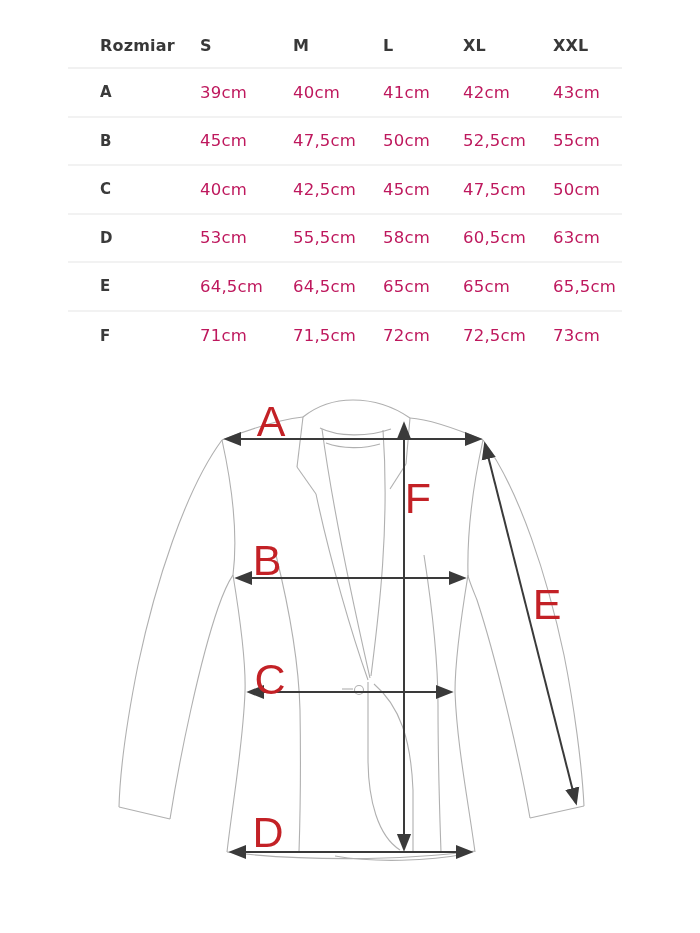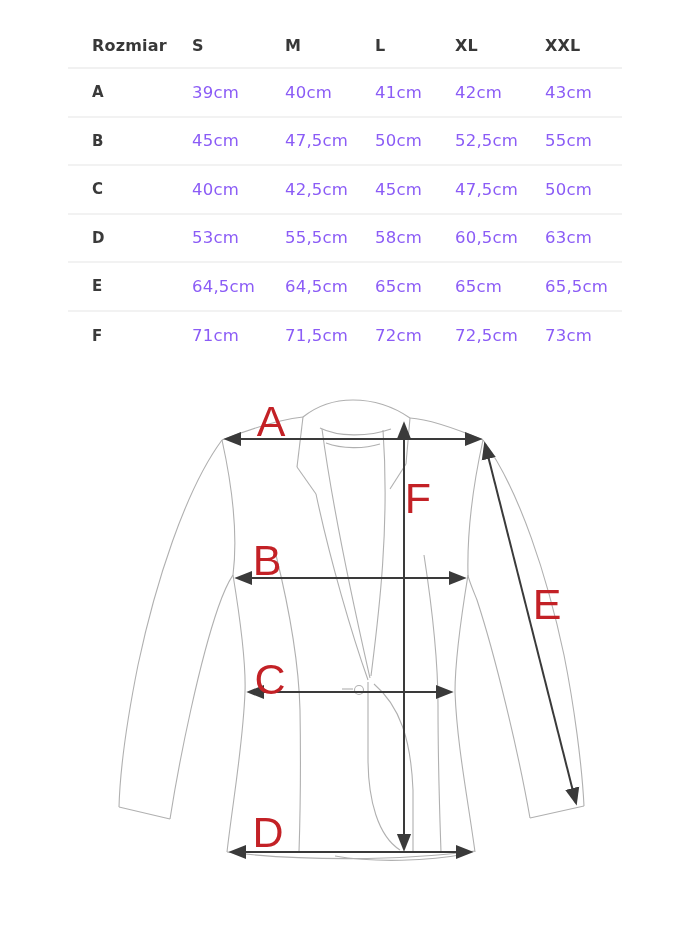--- a/index.html
+++ b/index.html
@@ -22,29 +22,29 @@
   }
   .thead{
     height:45px;
     border-bottom:2px solid #f1f1f1;
   }
   .trow{
     height:48.5px;
     border-bottom:2px solid #f2f2f2;
   }
   .trow:last-child{border-bottom:none;}
-  .cell{white-space:nowrap;}
+  .cell{white-space:nowrap;margin-left:8px;}
   .col-header,.corner-header{
     font-weight:bold;font-size:16px;color:#383838;letter-spacing:.2px;
   }
   .row-label{
     font-weight:bold;font-size:15px;color:#3a3a3a;
   }
   .value{
-    font-size:16.5px;color:#8b5cf6;letter-spacing:.2px;
+    font-size:16.5px;color:#be185d;letter-spacing:.2px;
   }
   
   .diagram-svg{position:absolute;left:0;top:0;}
   .jacket-line{stroke:#b0b0b0;stroke-width:1.1;fill:none;}
   .measure-line{stroke:#3a3a3a;stroke-width:2;fill:none;}
   .measure-letter{
     fill:#c32126;
     font-family:"Liberation Sans","DejaVu Sans",sans-serif;
     font-size:43px;
     text-anchor:middle;

